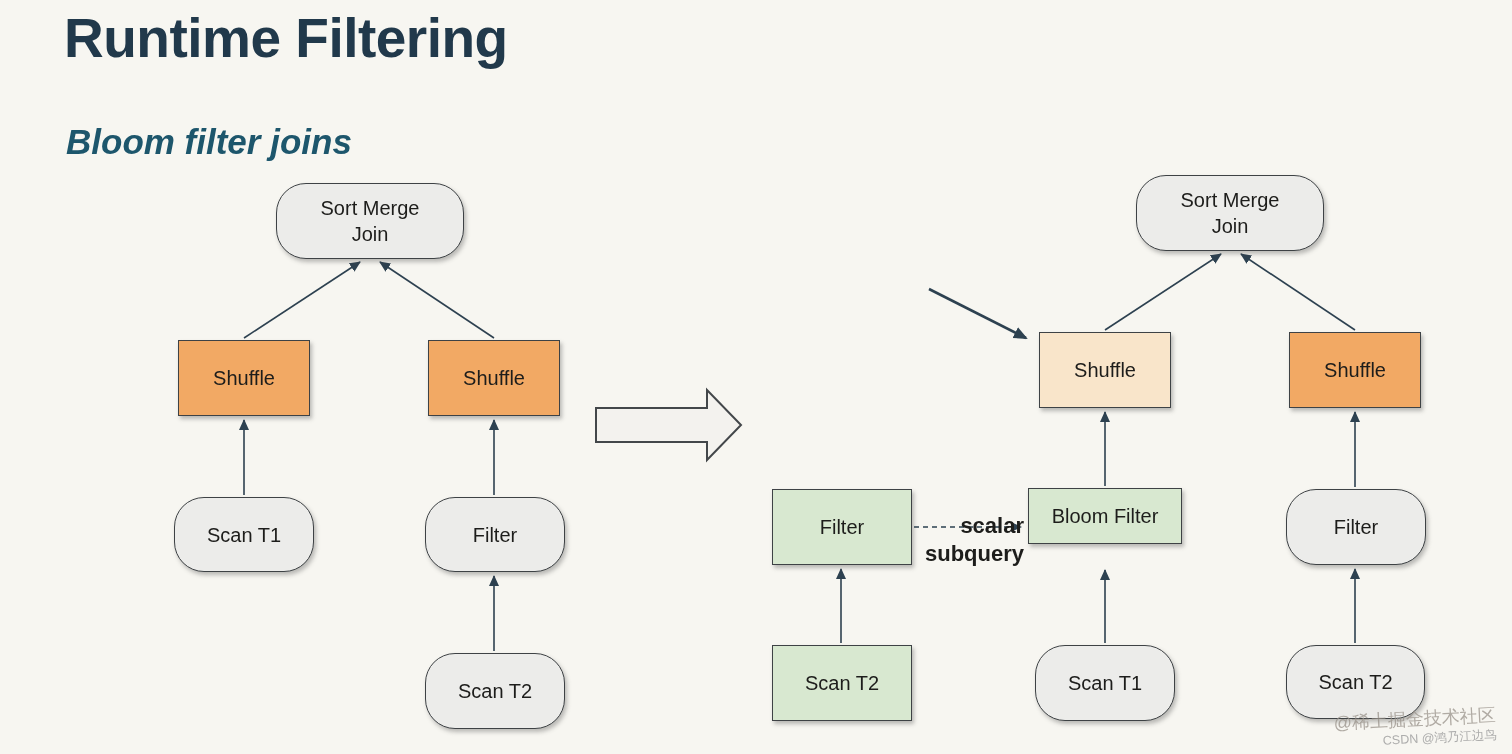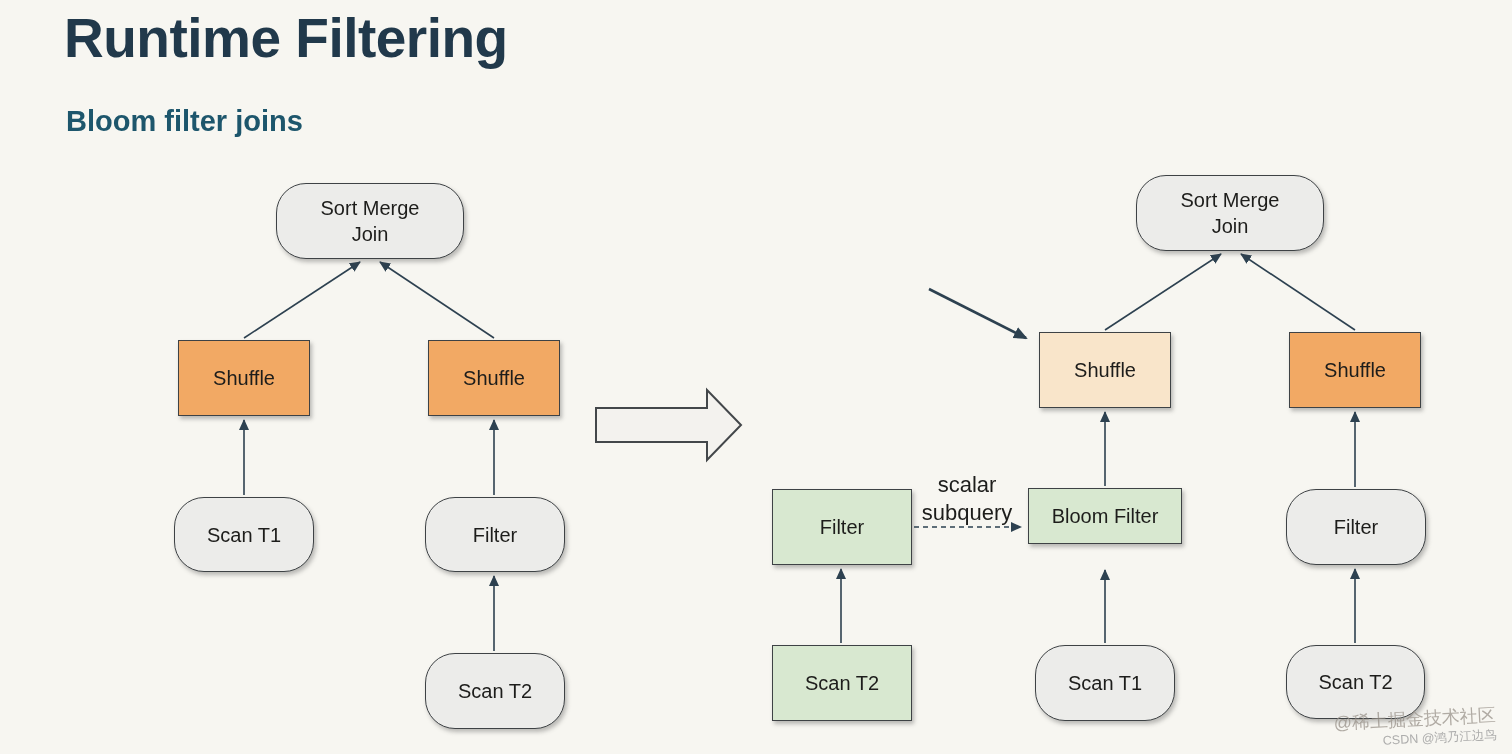--- a/index.html
+++ b/index.html
@@ -27,25 +27,26 @@
     position:absolute;
     left:64px; top:6px;
     margin:0;
     font-size:55px;
     font-weight:700;
     letter-spacing:-0.5px;
     color:var(--title);
   }
   .page-subtitle{
     position:absolute;
-    left:66px; top:105px;
+    left:66px; top:122px;
     margin:0;
-    font-size:29px;
+    font-size:35px;
     font-weight:700;
     color:var(--subtitle);
+    font-style:italic;
   }
   .edges{
     position:absolute;
     left:0; top:0;
     width:1512px; height:754px;
     z-index:1;
   }
   .edges line{stroke:var(--edge);stroke-width:1.6;}
   .edges line.dashed{stroke-dasharray:5 4;stroke-width:1.5;}
   .edges line.thick{stroke-width:2.6;}
@@ -75,27 +76,28 @@
   .node.green{background:var(--box-green);}
   .annotation-less-shuffle{
     position:absolute;
     left:758px; top:252px;
     z-index:2;
     font-size:25px;
     color:#1c2a33;
   }
   .label-scalar-subquery{
     position:absolute;
-    left:910px; top:471px;
+    left:910px; top:512px;
     width:114px;
     z-index:2;
     font-size:22px;
     line-height:28px;
-    text-align:center;
+    text-align:right;
     color:var(--node-text);
+    font-weight:bold;
   }
   .watermark{
     position:absolute;
     right:16px; bottom:6px;
     z-index:3;
     text-align:right;
     transform:rotate(-3deg);
     pointer-events:none;
   }
   .watermark-line1{

